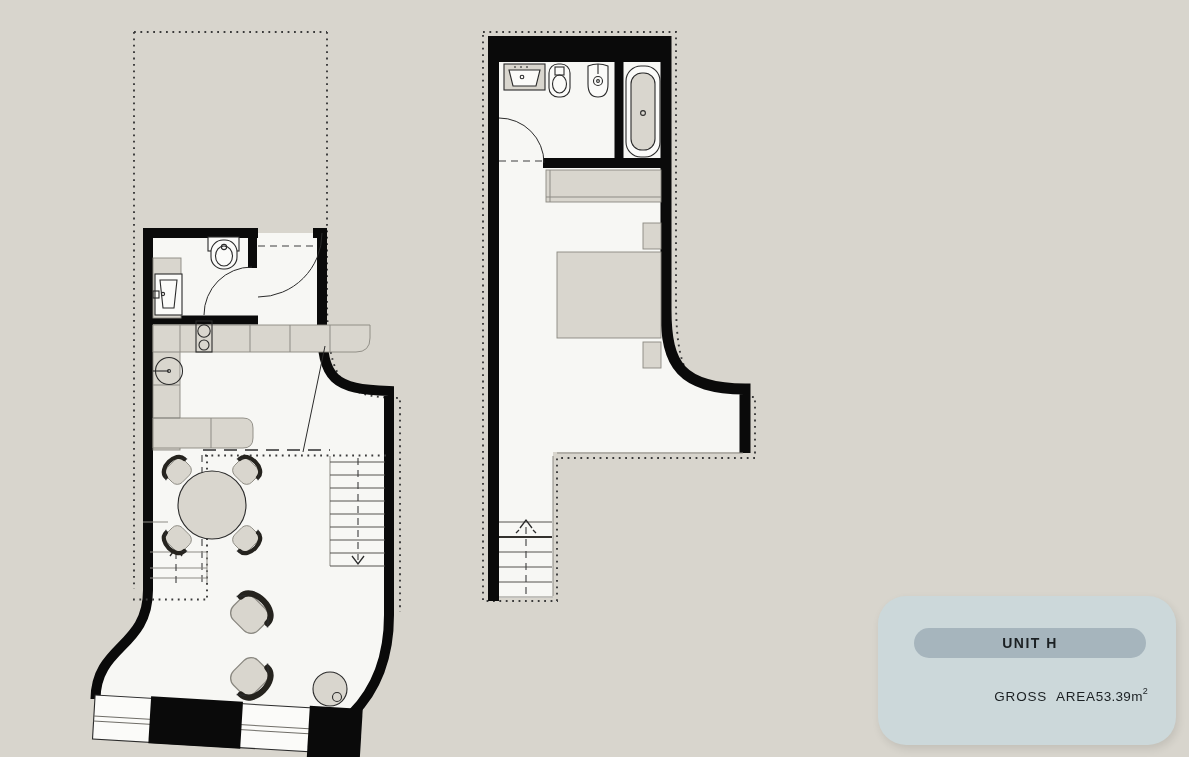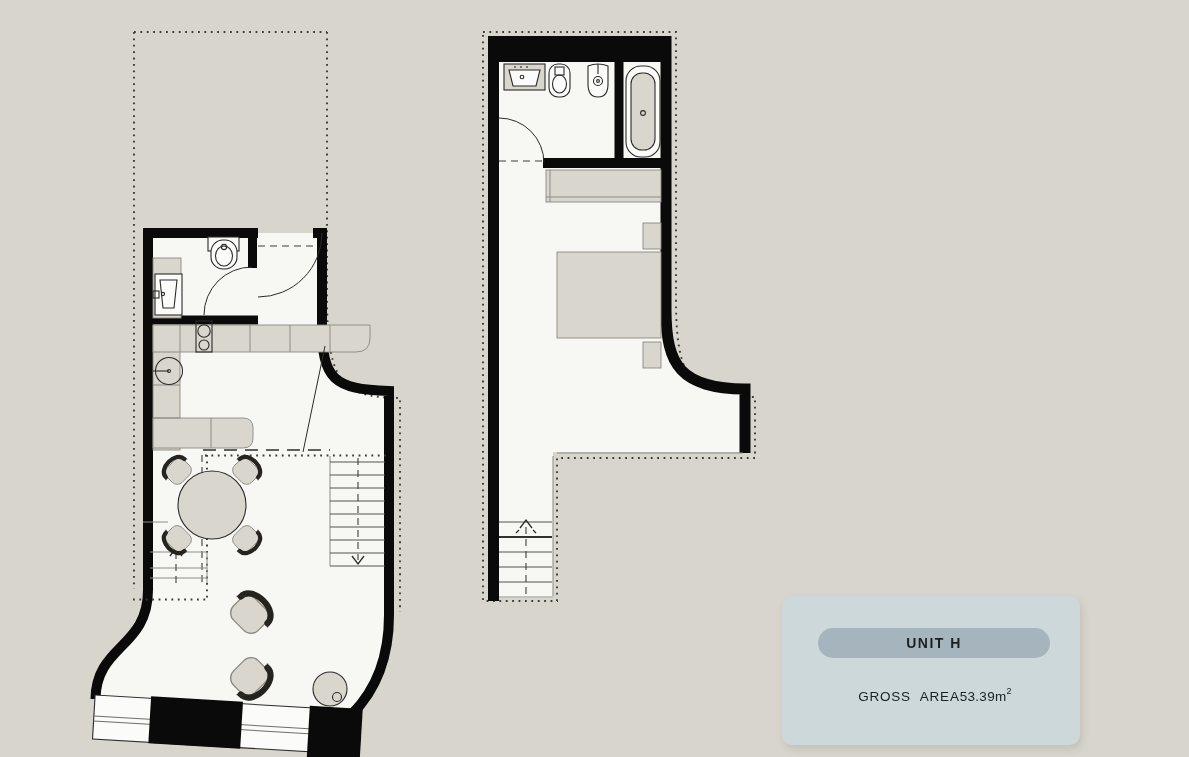--- a/index.html
+++ b/index.html
@@ -26,27 +26,27 @@
   .tread2{fill:none;stroke:#33312d;stroke-width:2;}
   .dash{fill:none;stroke:#3f3f3f;stroke-width:1.1;stroke-dasharray:7 5;}
   .ldash{fill:none;stroke:#2f2f2f;stroke-width:1.5;stroke-dasharray:13 8;}
   .dots{fill:none;stroke:#3a3a3a;stroke-width:1.9;stroke-dasharray:1.8 4.6;}
   .arc{fill:none;stroke:#2b2b2b;stroke-width:1;}
   .arrow{fill:none;stroke:#2b2b2b;stroke-width:1.3;}
   .chair-back{fill:none;stroke:#25231e;stroke-width:4.2;stroke-linecap:round;}
   .glass{fill:none;stroke:#6f6d67;stroke-width:1;}
 
   
-  .card{position:absolute;left:782px;top:596px;width:298px;height:149px;
-        background:var(--card-bg);border-radius:10px;
+  .card{position:absolute;left:878px;top:596px;width:298px;height:149px;
+        background:var(--card-bg);border-radius:28px;
         box-shadow:2px 4px 8px rgba(0,0,0,0.10);}
   .card .pill{margin:32px auto 0 36px;width:232px;height:30px;border-radius:15px;
         background:var(--card-pill);display:flex;align-items:center;justify-content:center;
         font-weight:bold;font-size:14px;letter-spacing:1.5px;color:var(--card-text);}
-  .card .row{margin:29px 28px 0 36px;display:flex;justify-content:center;
+  .card .row{margin:29px 28px 0 36px;display:flex;justify-content:flex-end;
         align-items:baseline;font-size:13.5px;letter-spacing:0.8px;word-spacing:5px;
         color:var(--card-text);}
   .card .row .val{letter-spacing:0.3px;word-spacing:0;}
   .card .row sup{font-size:9px;position:relative;top:-1px;}
 </style>
 </head>
 <body>
 
 <div class="stage">
 

